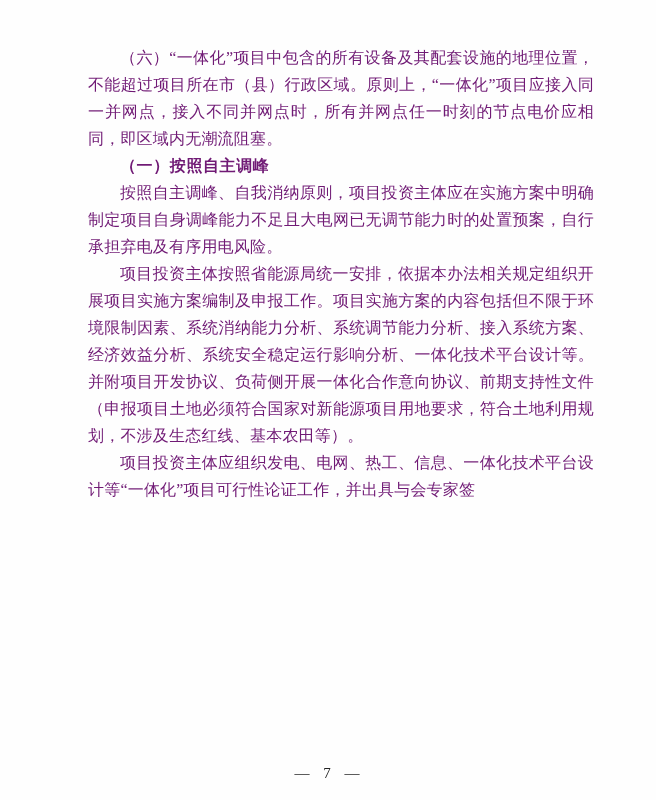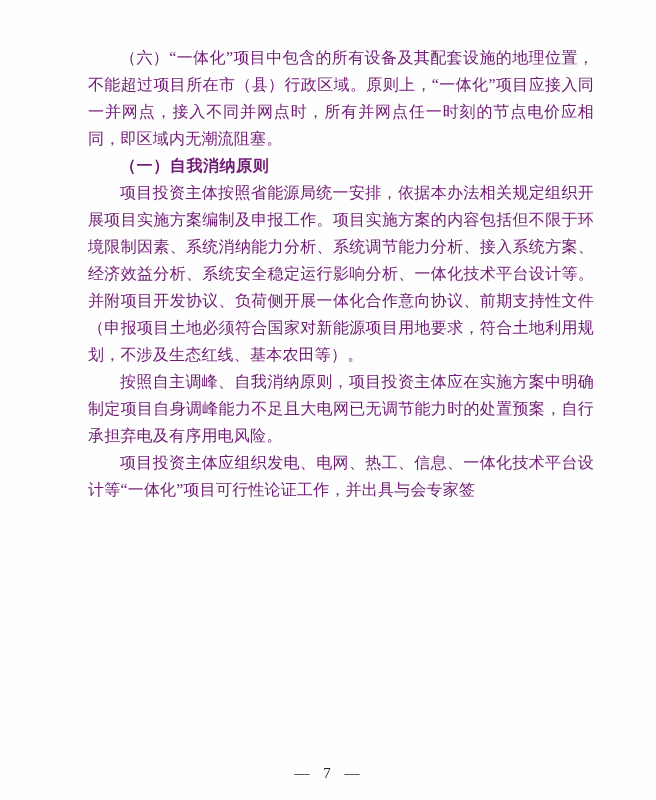--- a/index.html
+++ b/index.html
@@ -68,25 +68,25 @@
 </head>
 <body>
 
 <div class="page">
   <div class="doc-body">
 
     <p class="para">（六）“一体化”项目中包含的所有设备及其配套设施的地理位置，不能超过项目所在市（县）行政区域。原则上，“一体化”项目应接入同一并网点，接入不同并网点时，所有并网点任一时刻的节点电价应相同，即区域内无潮流阻塞。</p>
 
 
 
-    <p class="heading-sub">（一）自我消纳原则</p>
+    <p class="heading-sub">（一）按照自主调峰</p>
+
+    <p class="para">按照自主调峰、自我消纳原则，项目投资主体应在实施方案中明确制定项目自身调峰能力不足且大电网已无调节能力时的处置预案，自行承担弃电及有序用电风险。</p>
 
     <p class="para">项目投资主体按照省能源局统一安排，依据本办法相关规定组织开展项目实施方案编制及申报工作。项目实施方案的内容包括但不限于环境限制因素、系统消纳能力分析、系统调节能力分析、接入系统方案、经济效益分析、系统安全稳定运行影响分析、一体化技术平台设计等。并附项目开发协议、负荷侧开展一体化合作意向协议、前期支持性文件（申报项目土地必须符合国家对新能源项目用地要求，符合土地利用规划，不涉及生态红线、基本农田等）。</p>
-
-    <p class="para">按照自主调峰、自我消纳原则，项目投资主体应在实施方案中明确制定项目自身调峰能力不足且大电网已无调节能力时的处置预案，自行承担弃电及有序用电风险。</p>
 
 
     <p class="para">项目投资主体应组织发电、电网、热工、信息、一体化技术平台设计等“一体化”项目可行性论证工作，并出具与会专家签</p>
 
   </div>
 
   <div class="footer">
     <span class="dash">—</span>
     <span class="pagenum">7</span>
     <span class="dash">—</span>

